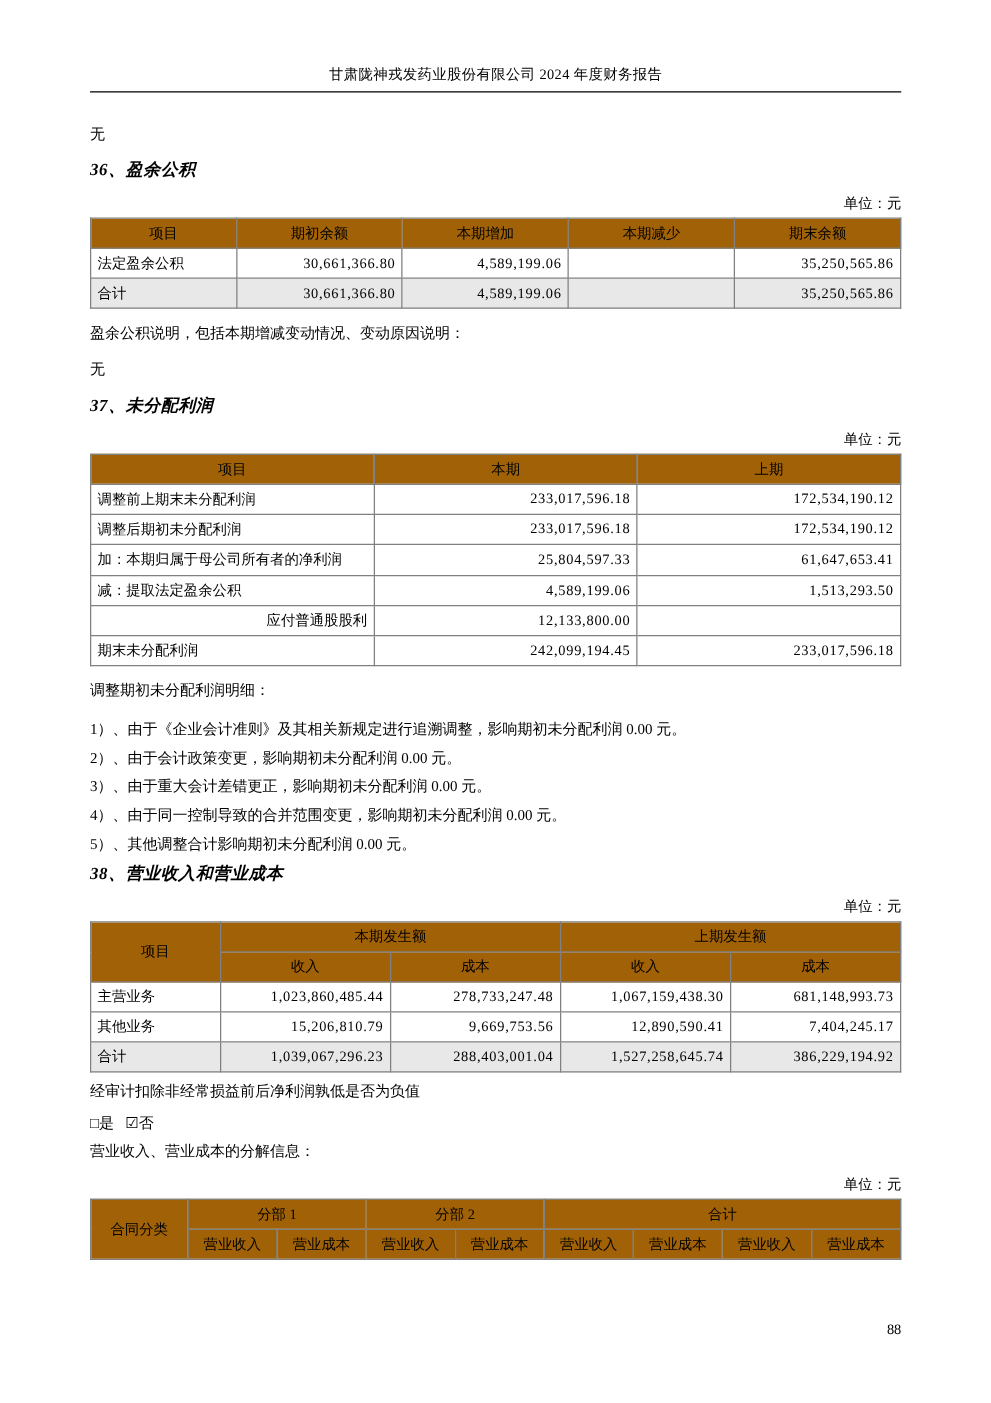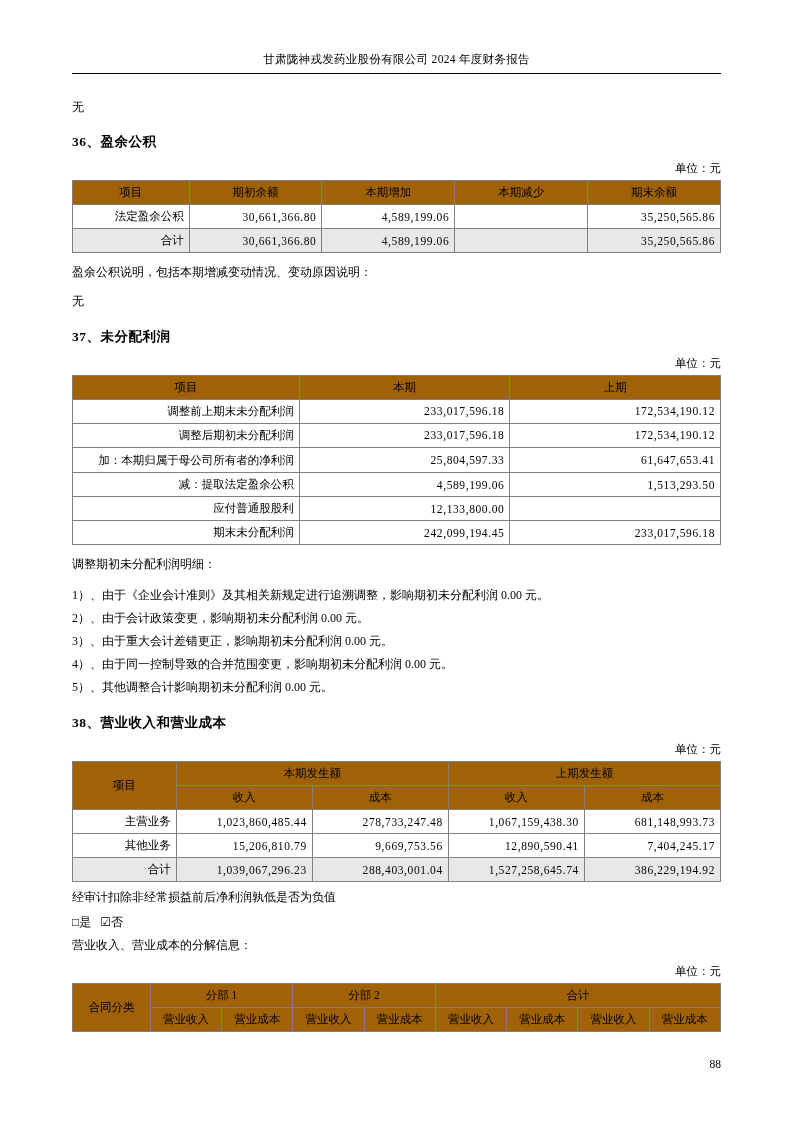--- a/index.html
+++ b/index.html
@@ -35,22 +35,23 @@
   }
   .para {
     font-size: 12px;
     line-height: 1.6;
     margin: 10px 0;
   }
   .para.small-gap { margin: 6px 0; }
   .section-title {
     font-size: 13.5px;
     font-weight: bold;
-    margin: 16px 0 10px 0;
+    margin: 4px 0 10px 0;
     letter-spacing: 0.5px;
+    font-style: italic;
   }
   .unit-line {
     text-align: right;
     font-size: 11.5px;
     margin: 10px 0 4px 0;
   }
   table.doc {
     border-collapse: collapse;
     width: 100%;
     font-size: 11.5px;
@@ -60,21 +61,21 @@
     border: 1px solid #808080;
     padding: 4px 5px;
     font-weight: normal;
     vertical-align: middle;
   }
   table.doc thead td, table.doc thead th {
     background: #a16207;
     text-align: center;
   }
   .c { text-align: right; }
-  .l { text-align: right; }
+  .l { text-align: left; }
   .num {
     font-family: "Liberation Serif", "DejaVu Serif", serif;
     letter-spacing: 0.6px;
     text-align: right;
     white-space: nowrap;
   }
   .shade { background: #e8e8e8; }
   .numbered {
     font-size: 12px;
     line-height: 1.9;

